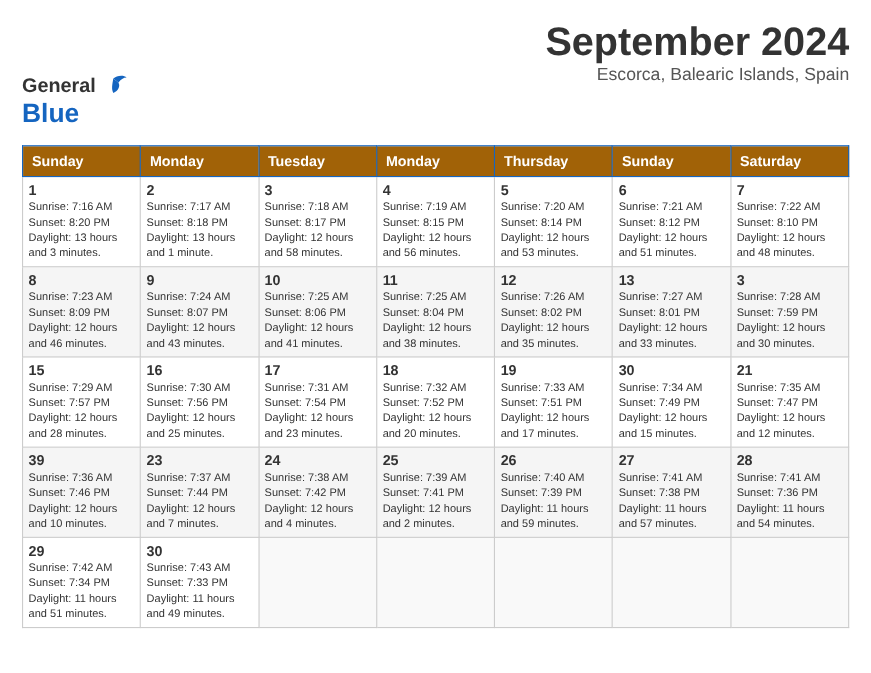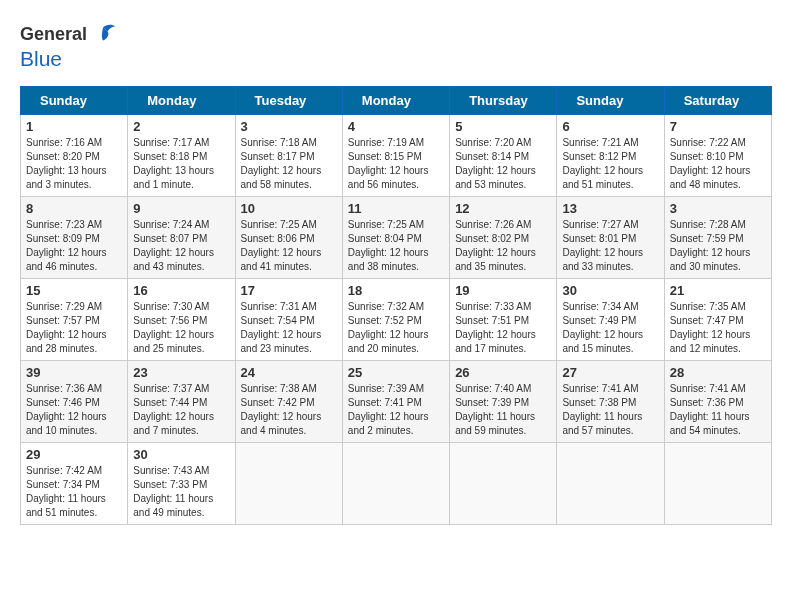--- a/index.html
+++ b/index.html
@@ -21,22 +21,22 @@
       align-items: center;
       gap: 4px;
     }
     .logo-text-general {
       font-size: 18px;
       font-weight: bold;
       color: #333;
       line-height: 1;
     }
     .logo-text-blue {
-      font-size: 21px;
-      font-weight: normal;
+      font-size: 24px;
+      font-weight: bold;
       color: #1565c0;
       line-height: 1;
     }
     .logo-icon {
       width: 28px;
       height: 28px;
     }
     .title-section {
       text-align: right;
     }
@@ -50,23 +50,23 @@
       font-size: 16px;
       color: #555;
       margin-top: 4px;
     }
     .calendar-table {
       width: 100%;
       border-collapse: collapse;
       font-size: 11px;
     }
     .calendar-table th {
-      background: #0369a1;
+      background: #a16207;
       color: white;
-      padding: 6px 19px;
+      padding: 6px 8px;
       text-align: left;
       font-size: 13px;
       font-weight: bold;
       border: 1px solid #1565c0;
     }
     .calendar-table td {
       vertical-align: top;
       padding: 4px 5px;
       border: 1px solid #ccc;
       width: 14.28%;
@@ -91,29 +91,33 @@
     .empty-cell {
       background: #f9f9f9 !important;
     }
   </style>
 </head>
 <body>
 
 <div class="header-section">
   <div class="logo">
     <div>
-      <div style="display:flex;align-items:center;gap:2px;">
+      <div style="display:flex;align-items:center;gap:2px;margin-top:44px;">
         <span class="logo-text-general">General</span>
         <svg class="logo-icon" viewBox="0 0 30 30" xmlns="http://www.w3.org/2000/svg">
           <path d="M15 8 C18 5, 25 4, 28 7 C25 7, 22 9, 20 12 C18 10, 16 9, 15 8Z" fill="#1565c0"></path>
           <path d="M20 12 C22 15, 20 20, 15 22 C13 18, 14 14, 15 8 C16 9, 18 10, 20 12Z" fill="#1565c0"></path>
         </svg>
       </div>
       <span class="logo-text-blue">Blue</span>
     </div>
+  </div>
+  <div class="title-section">
+    <div class="month-title">September 2024</div>
+    <div class="location-title">Escorca, Balearic Islands, Spain</div>
   </div>
 </div>
 
 <table class="calendar-table">
   <thead>
     <tr>
     <th>Sunday</th>
         <th>Monday</th>
         <th>Tuesday</th>
         <th>Monday</th>

